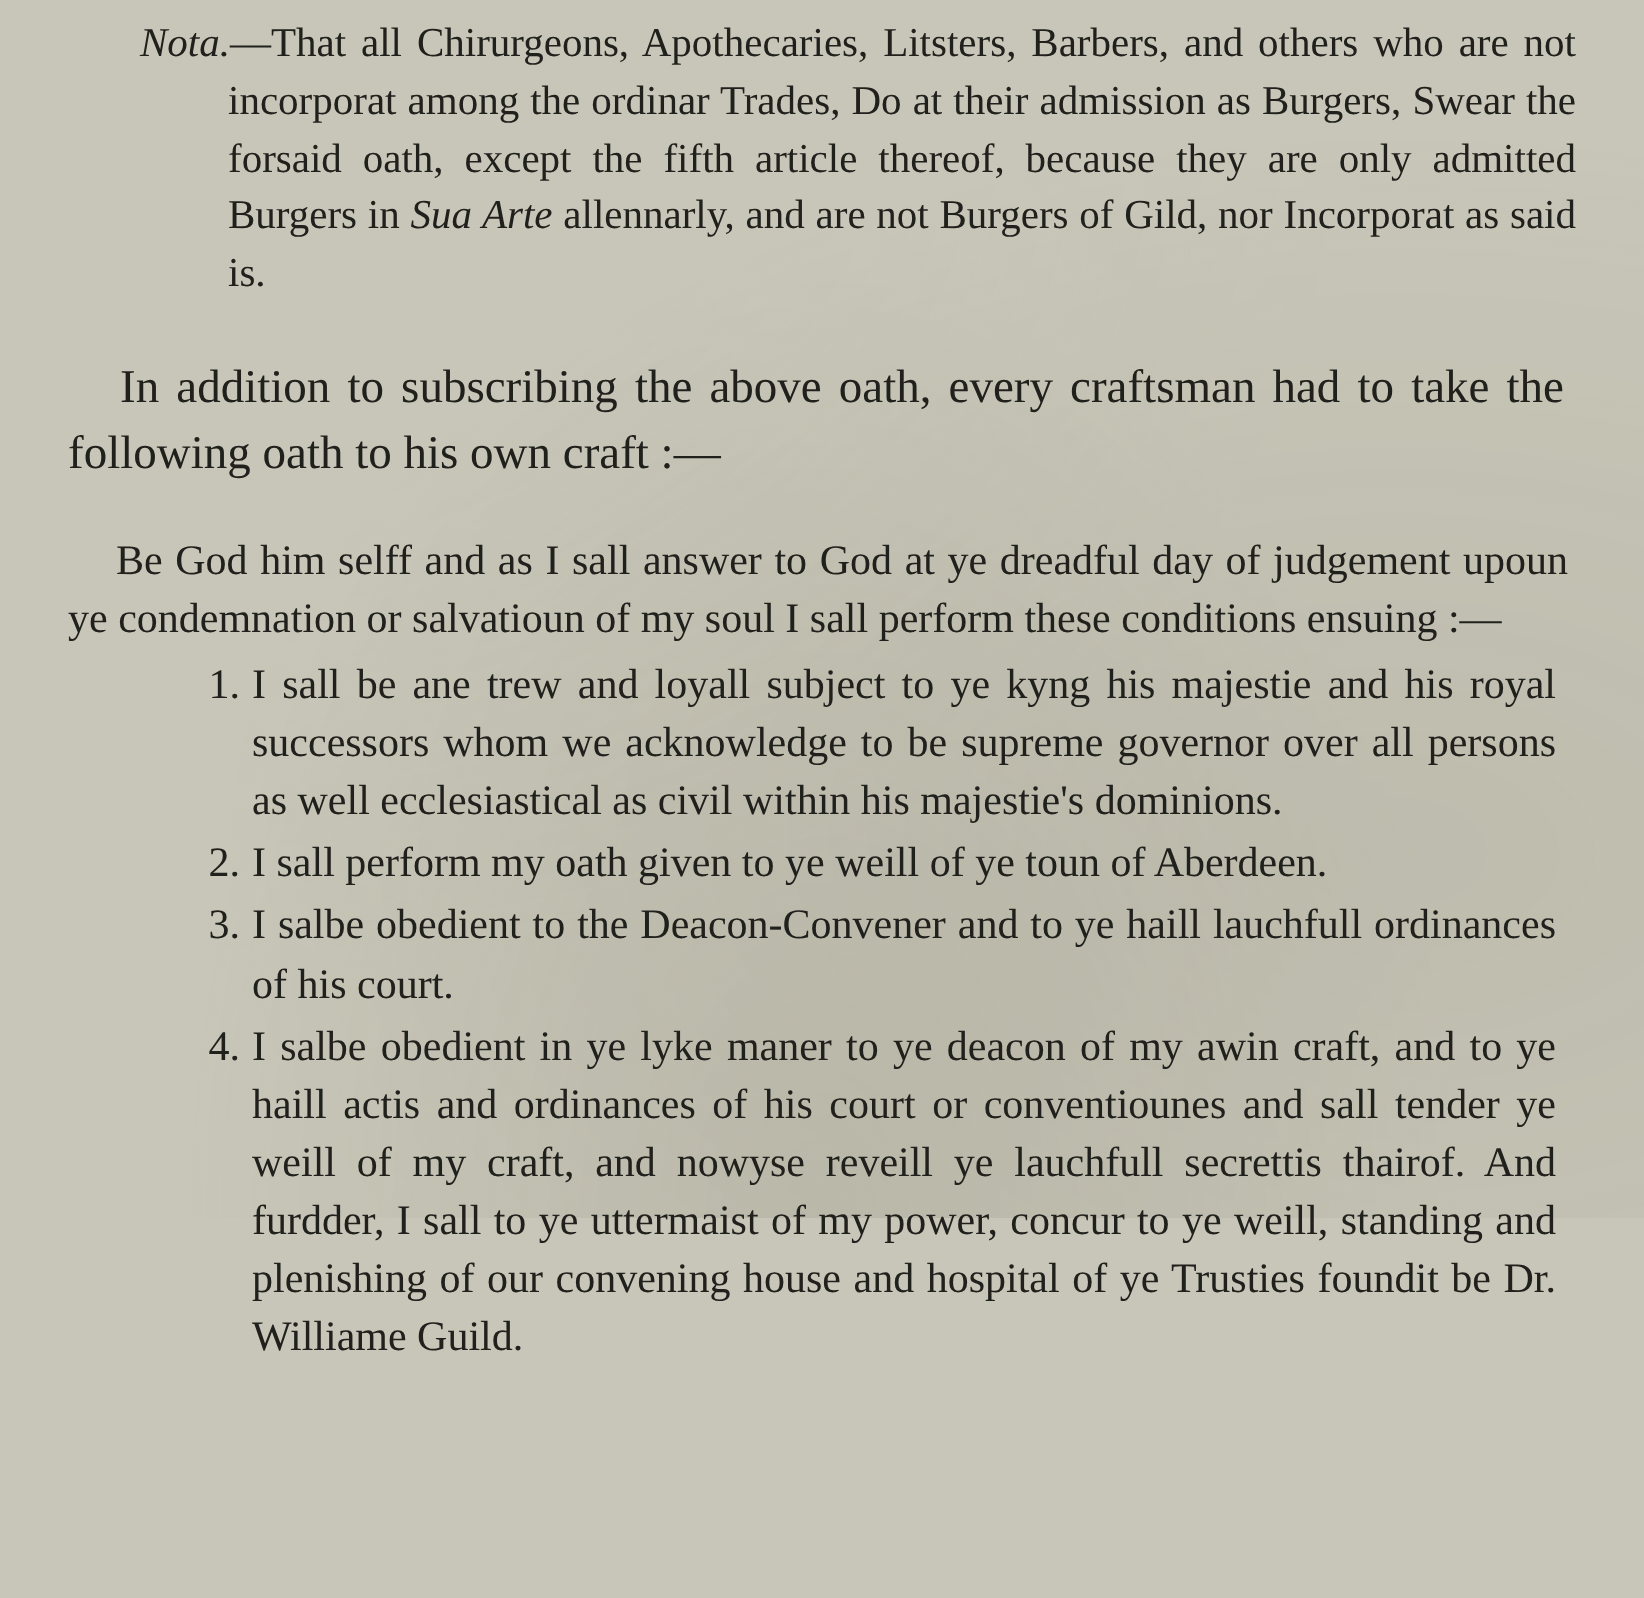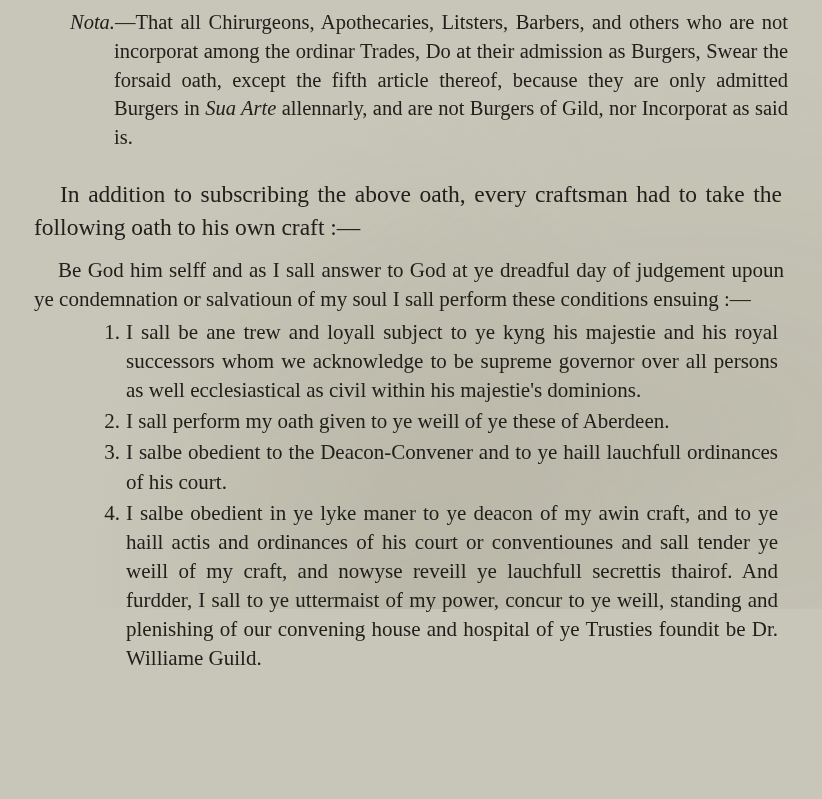--- a/index.html
+++ b/index.html
@@ -59,21 +59,21 @@
   
   .para-lead {
     margin: 26px 0 0 0;
     font-size: 23.5px;
     line-height: 1.40;
     text-align: justify;
     text-indent: 26px;
     padding-right: 6px;
   }
   .para-oath {
-    margin: 12px 0 0 0;
+    margin: 22px 0 0 0;
     font-size: 21px;
     line-height: 1.39;
     text-align: justify;
     text-indent: 24px;
     padding-right: 4px;
   }
 
   
   ol.conditions {
     list-style: none;
@@ -111,21 +111,21 @@
 
     <p class="para-oath">Be God him selff and as I sall answer to God at ye dreadful day of judgement upoun ye condemnation or salvatioun of my soul I sall perform these conditions ensuing :—</p>
 
     <ol class="conditions">
       <li>
         <span class="num">1.</span>
         <span>I sall be ane trew and loyall subject to ye kyng his majestie and his royal successors whom we acknowledge to be supreme governor over all persons as well ecclesiastical as civil within his majestie's dominions.</span>
       </li>
       <li>
         <span class="num">2.</span>
-        <span>I sall perform my oath given to ye weill of ye these of Aberdeen.</span>
+        <span>I sall perform my oath given to ye weill of ye toun of Aberdeen.</span>
       </li>
       <li>
         <span class="num">3.</span>
         <span>I salbe obedient to the Deacon-Convener and to ye haill lauchfull ordinances of his court.</span>
       </li>
       <li>
         <span class="num">4.</span>
         <span>I salbe obedient in ye lyke maner to ye deacon of my awin craft, and to ye haill actis and ordinances of his court or conventiounes and sall tender ye weill of my craft, and nowyse reveill ye lauchfull secrettis thairof.   And furdder, I sall to ye uttermaist of my power, concur to ye weill, standing and plenishing of our convening house and hospital of ye Trusties foundit be Dr. Williame Guild.</span>
       </li>
     </ol>

